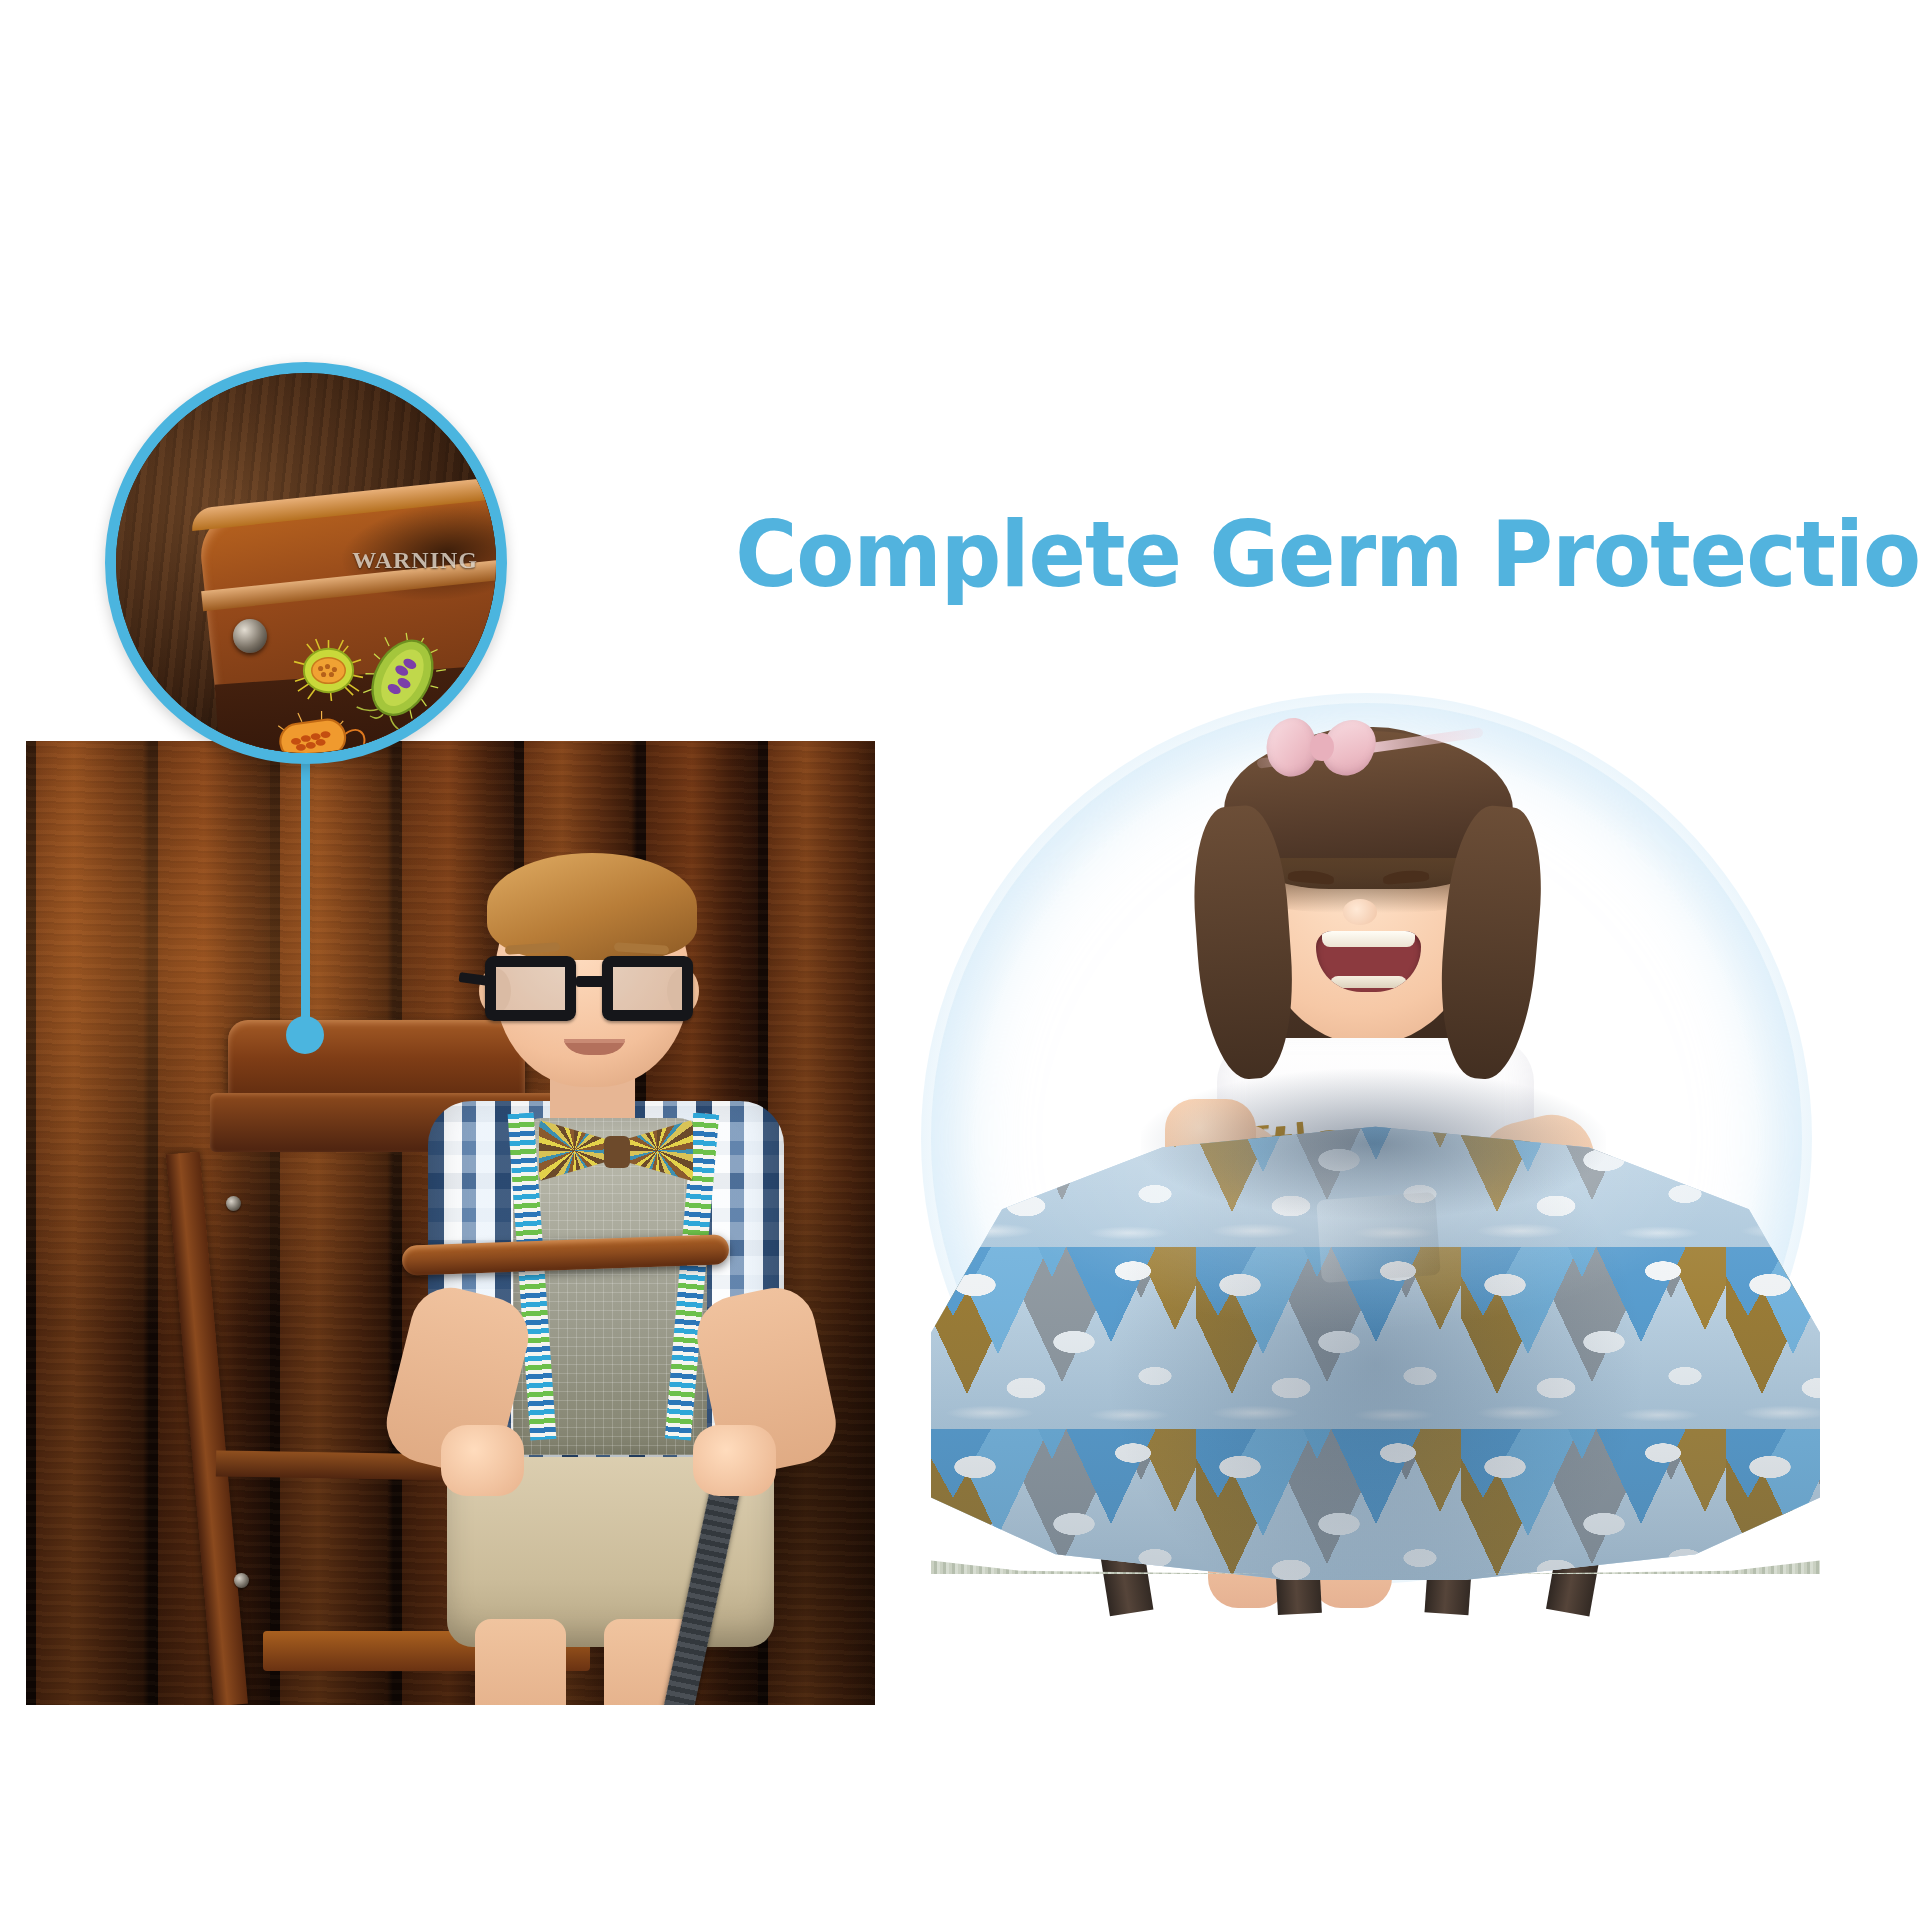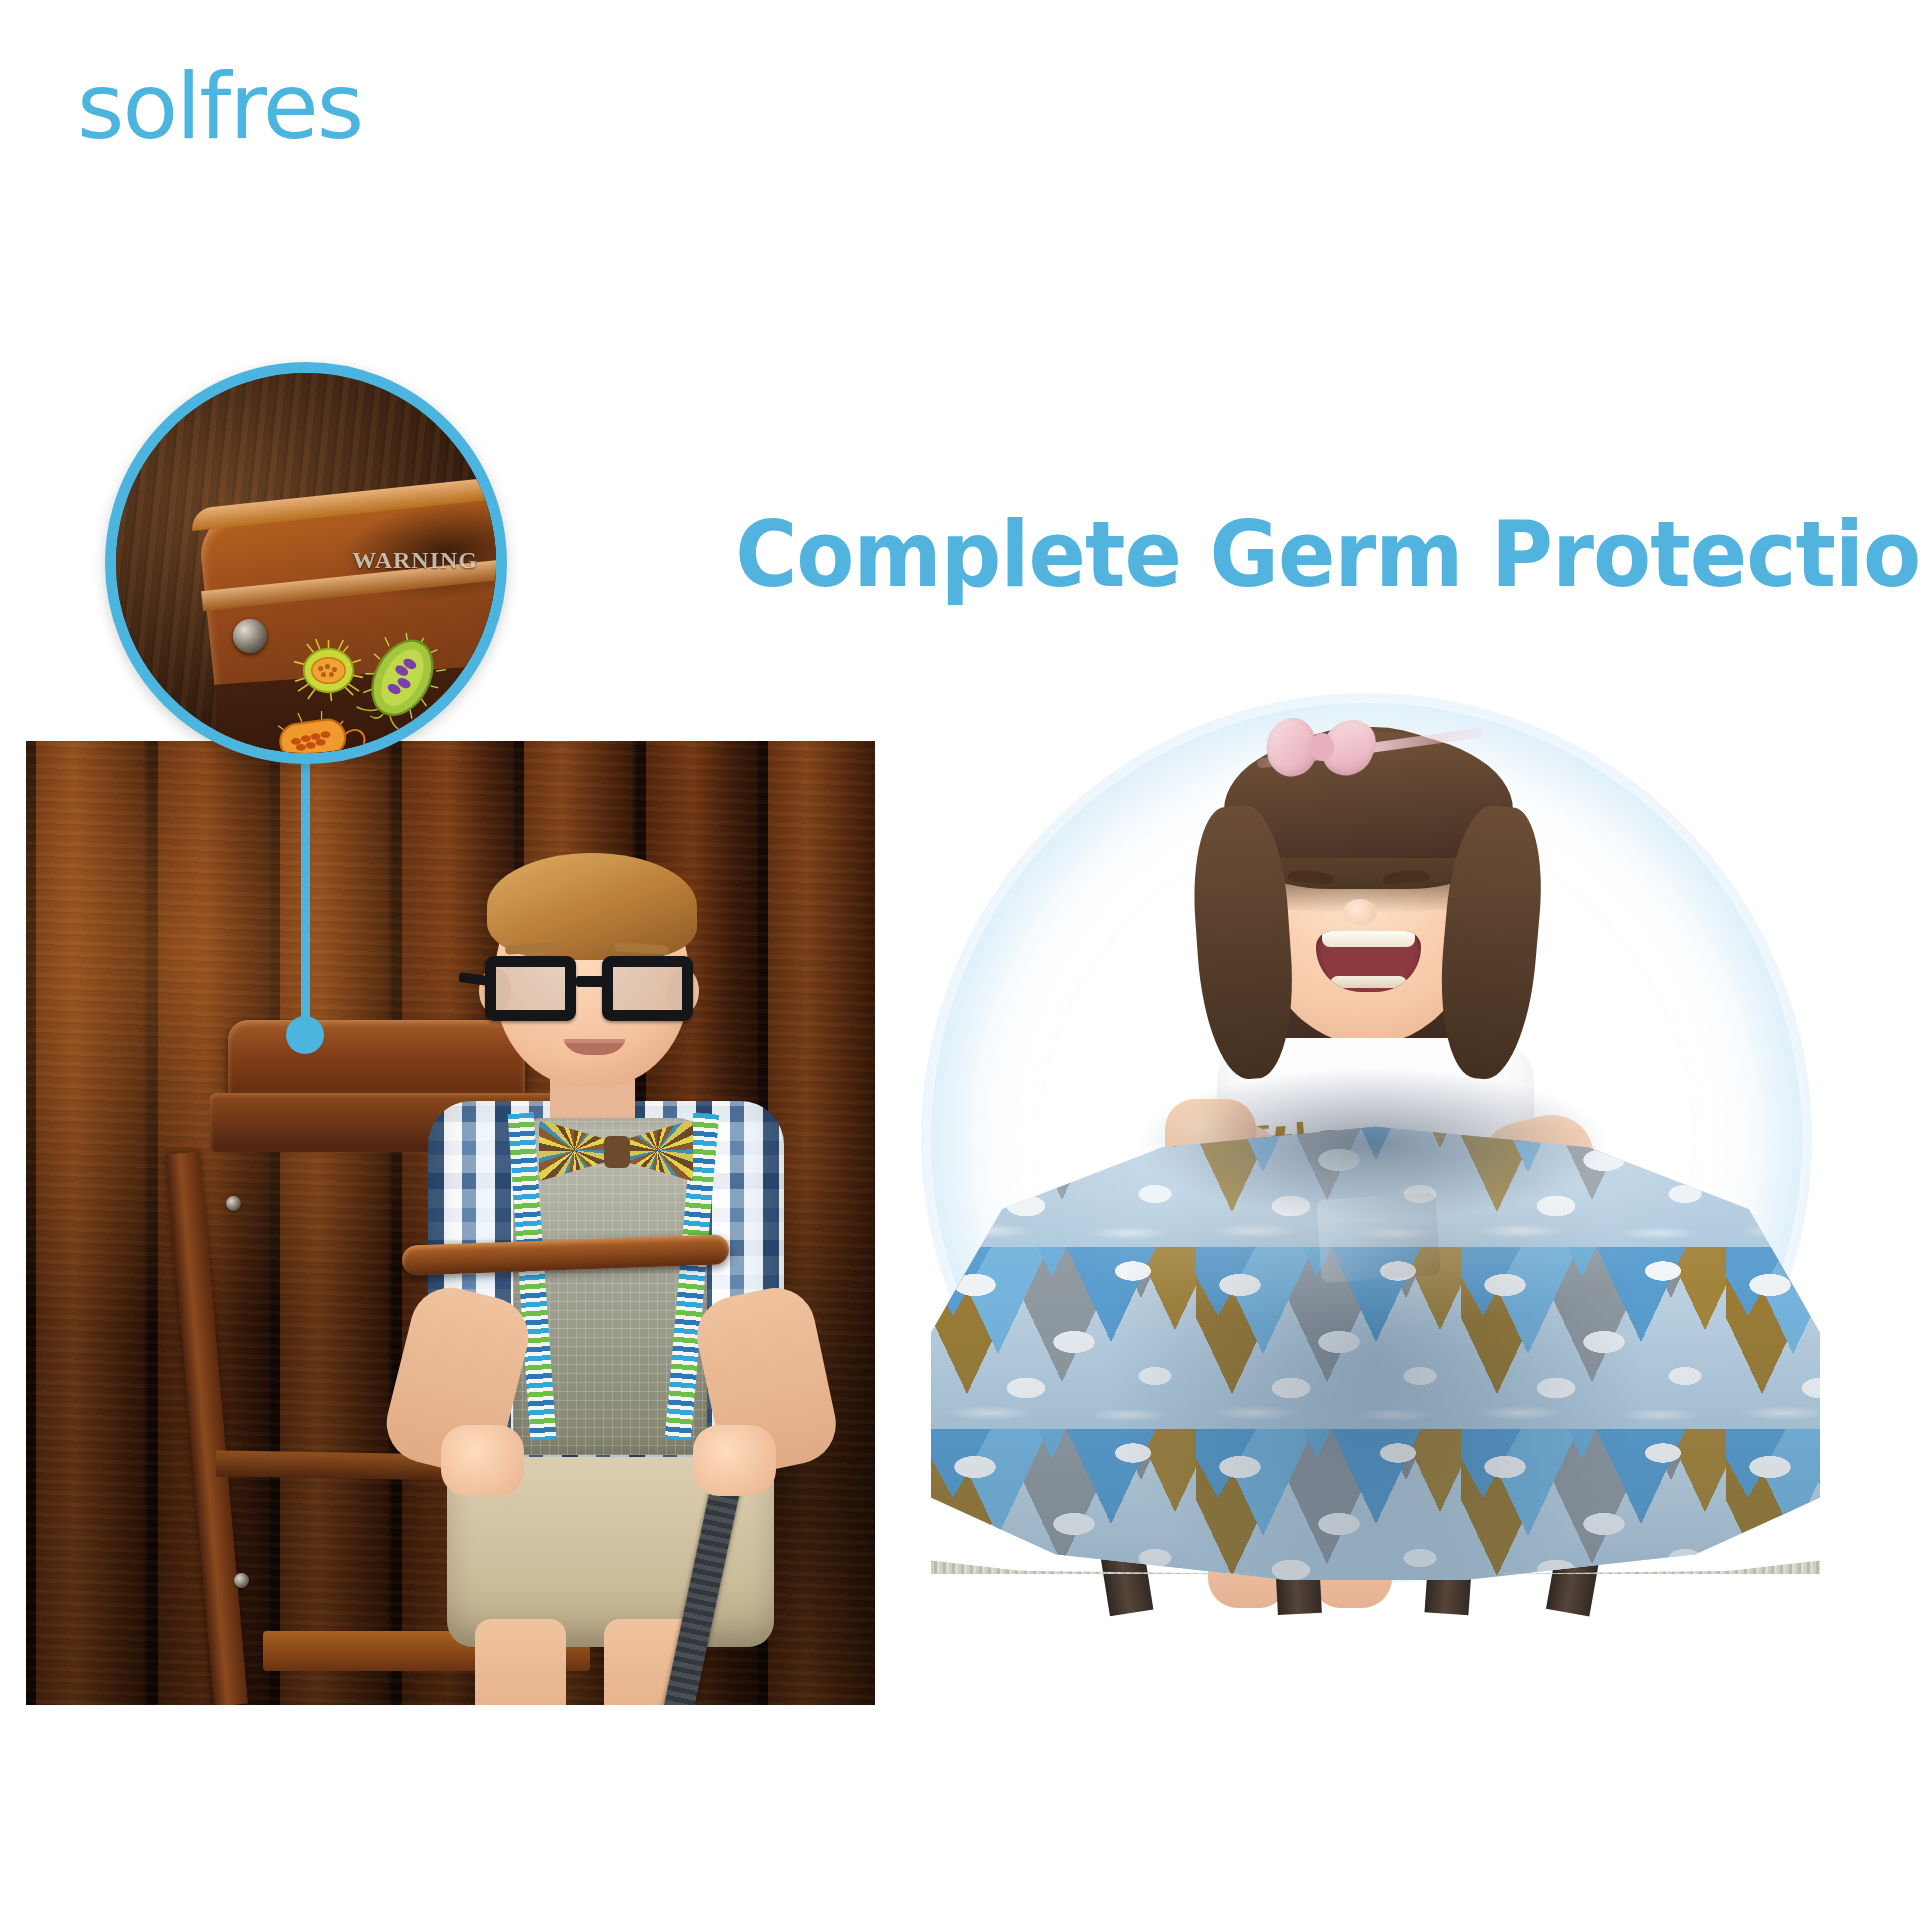--- a/index.html
+++ b/index.html
@@ -685,21 +685,20 @@
     border-radius: 22px 22px 30px 30px;
   }
   .gl.a { left: 0px; }
   .gl.b { left: 103px; }
 </style>
 </head>
 <body>
 
 <div class="canvas">
 
-  <div class="brand-logo">solfres</div>
 
   <div class="headline">Complete Germ Protection</div>
 
   <div class="left-photo">
     <div class="wood-bg"></div>
     <div class="wood-grain"></div>
 
     <div class="chair">
       <div class="chair-leg l1"></div>
       <div class="chair-leg l2"></div>

